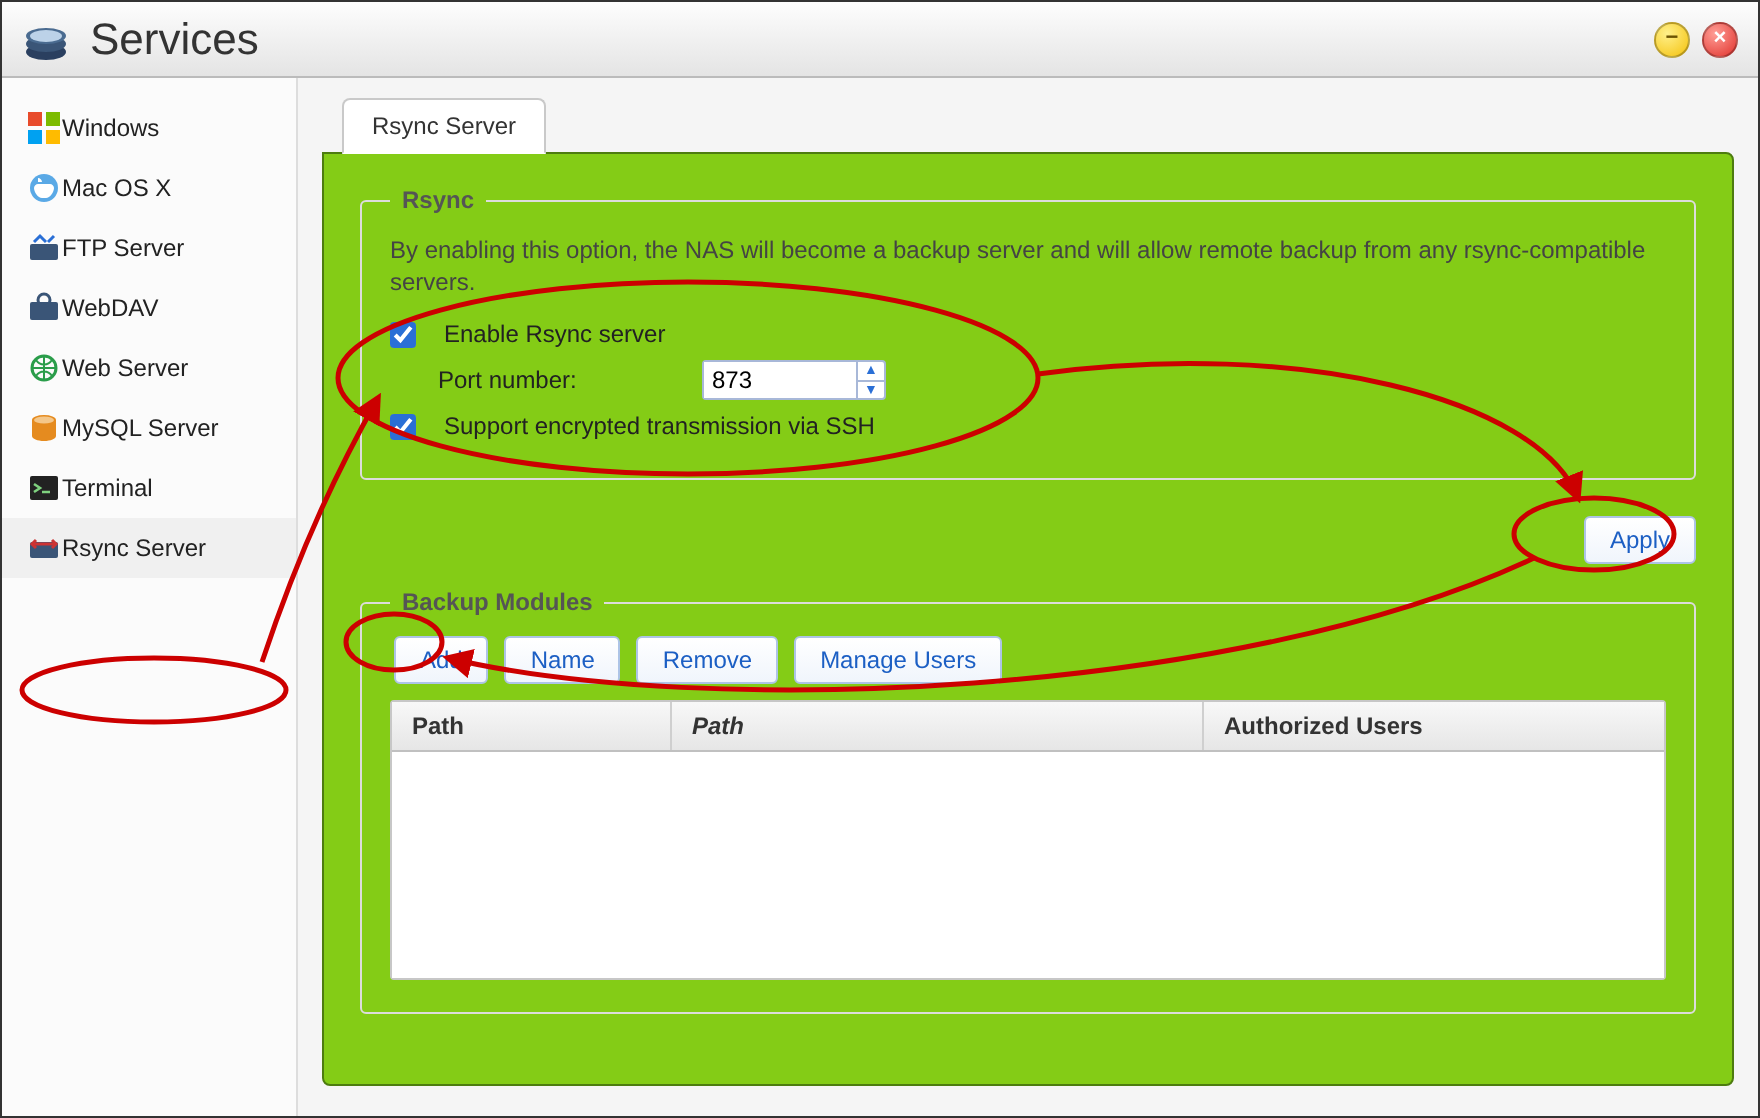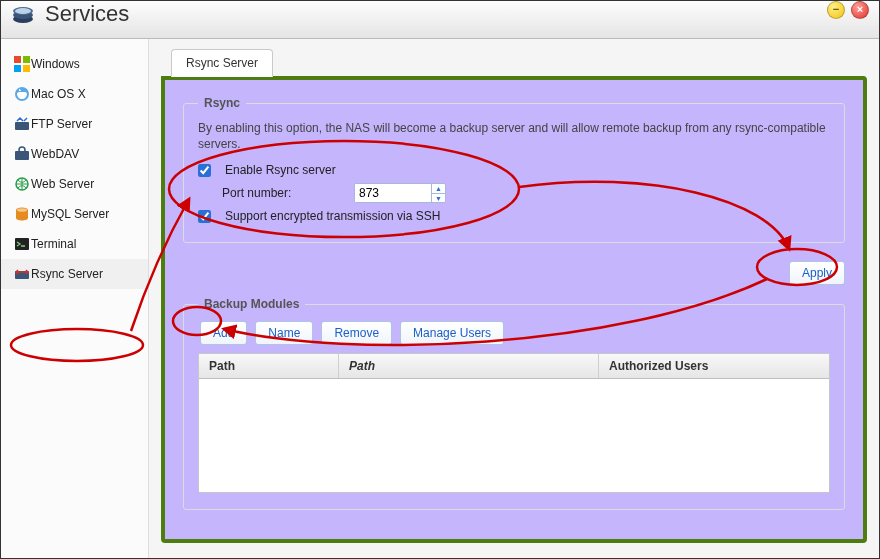--- a/index.html
+++ b/index.html
@@ -12,21 +12,21 @@
     overflow: hidden;
     border: 1px solid #333;
     position: relative;
   }
   
   .titlebar {
     height: 38px;
     background: linear-gradient(#fdfdfd, #e4e4e4);
     border-bottom: 1px solid #bbb;
     display: flex;
-    align-items: flex-start;
+    align-items: center;
     padding: 0 10px;
   }
   .titlebar .app-icon {
     width: 24px; height: 24px; margin-right: 10px;
     display: flex; align-items: center; justify-content: center;
   }
   .titlebar .app-title {
     font-size: 22px;
     color: #333;
     font-family: "Segoe UI Light", "Segoe UI", Arial, sans-serif;
@@ -89,22 +89,22 @@
     background: #fff;
     border: 1px solid #c9c9c9;
     border-bottom: 1px solid #fff;
     border-radius: 4px 4px 0 0;
     padding: 6px 14px;
     font-size: 12px;
     color: #333;
     cursor: pointer;
   }
   .panel {
-    background: #c4b5fd;
-    border: 4px solid #4d7c0f;
+    background: #84cc16;
+    border: 1px solid #4d7c0f;
     border-radius: 0 4px 4px 4px;
     height: calc(100% - 28px);
     padding: 16px 18px 18px 18px;
     overflow: auto;
   }
   fieldset.group {
     border: 1px solid #dcdcdc;
     border-radius: 3px;
     padding: 10px 14px 16px 14px;
     margin-bottom: 18px;

